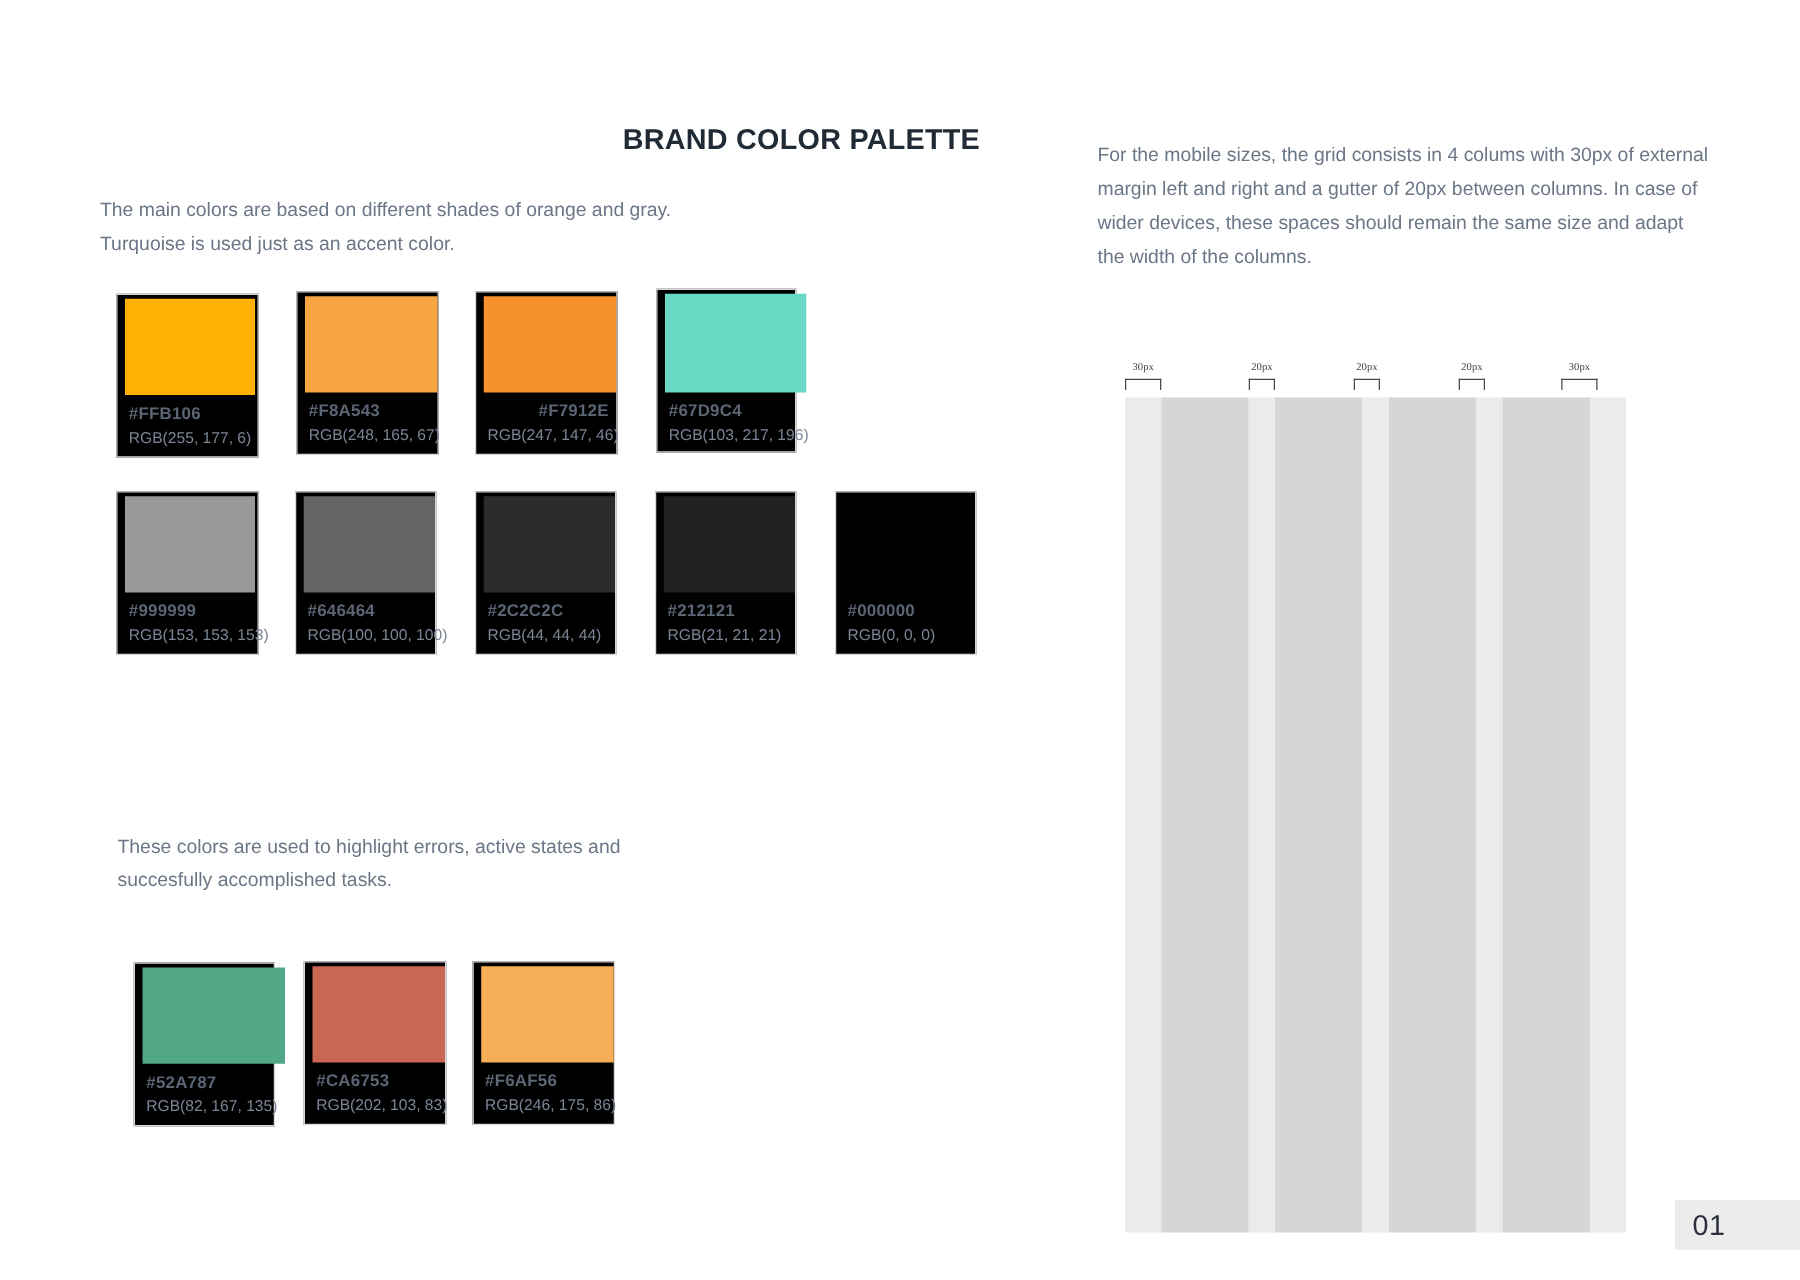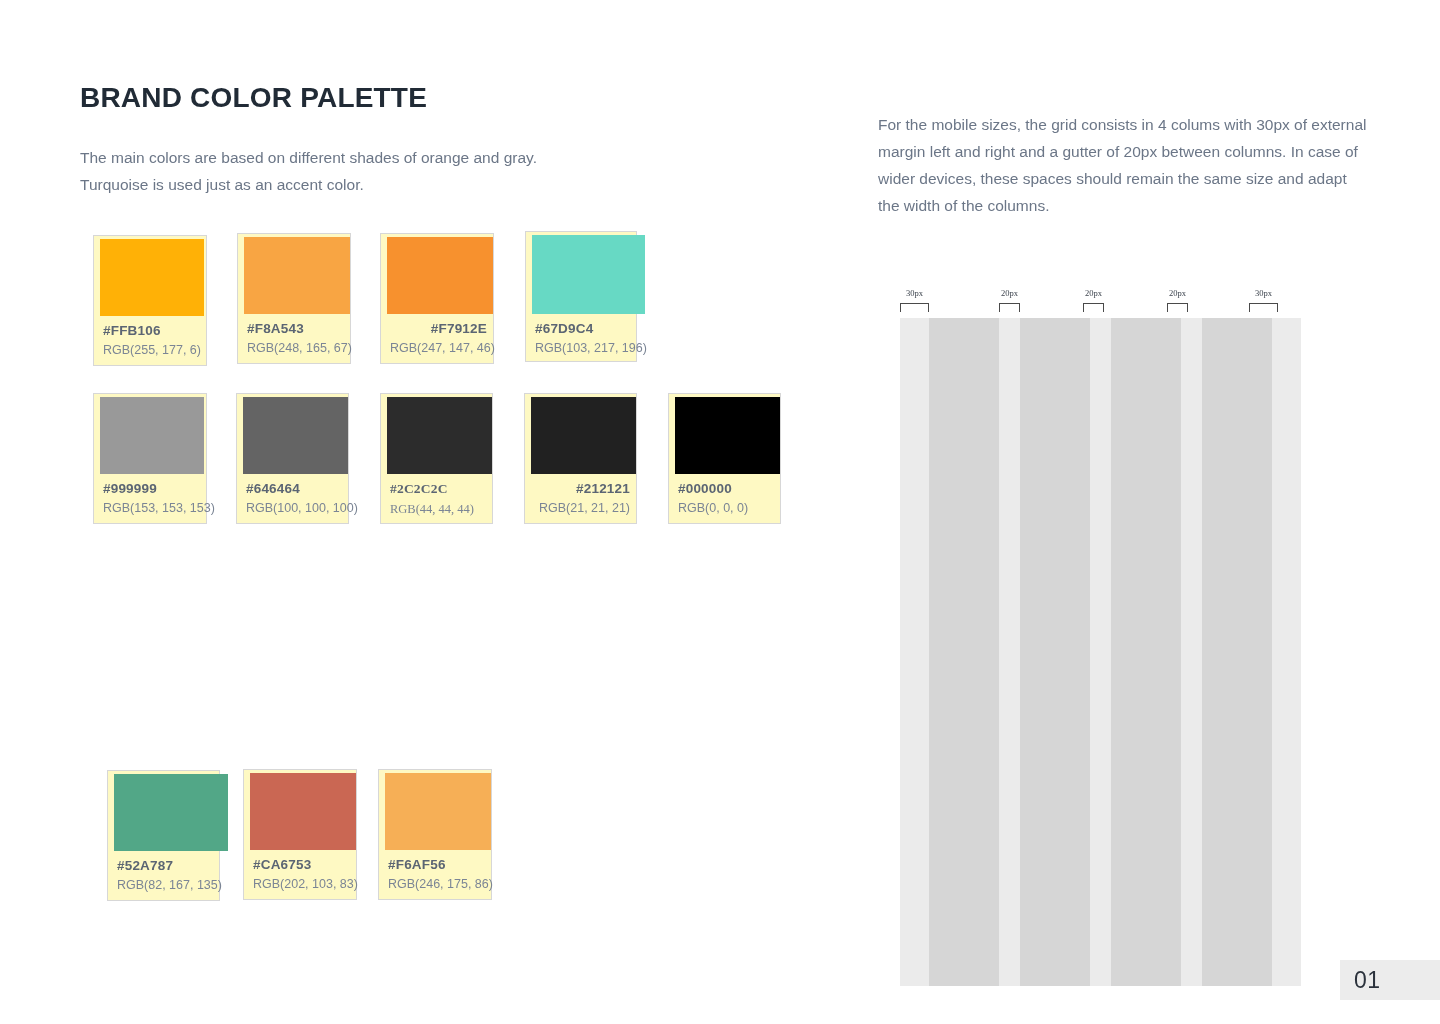--- a/index.html
+++ b/index.html
@@ -6,37 +6,37 @@
   body{
     width:1440px;height:1024px;background:#ffffff;
     font-family:"Liberation Sans", sans-serif;
     -webkit-font-smoothing:antialiased;
     overflow:hidden;position:relative;
   }
   .page{position:relative;width:1440px;height:1024px;}
 
   
   .h-section{
-    font-size:28px;font-weight:bold;color:#212b36;
-    letter-spacing:0.2px;margin:0;
+    font-size:23px;font-weight:bold;color:#212b36;
+    letter-spacing:0.2px;margin:16px;text-align:right;
   }
   .p-section{
     font-size:15.5px;color:#6b7687;line-height:27px;margin:0;
     font-weight:400;
   }
 
   
   .left{position:absolute;left:80px;top:82px;width:720px;}
   .brand-desc{margin-top:30px;width:480px;}
 
   .swatch-row{position:relative;}
 
   .card{
     position:absolute;
-    background:#fef9c3;
+    background:#000000;
     border:1px solid #d7d7d7;
     box-sizing:border-box;
   }
   .card .block{
     position:absolute;
     top:3px;
   }
   .card .meta{
     position:absolute;
     left:9px;right:6px;
@@ -141,44 +141,45 @@
     <div class="card" style="left:236px;top:393px;width:113px;height:131px;">
       <div class="block" style="left:6px;width:105px;height:77px;background:#646464;"></div>
       <div class="meta" style="top:87px;">
         <div class="hex">#646464</div>
         <div class="rgb">RGB(100, 100, 100)</div>
       </div>
     </div>
 
     <div class="card" style="left:380px;top:393px;width:113px;height:131px;">
       <div class="block" style="left:6px;width:105px;height:77px;background:#2C2C2C;"></div>
-      <div class="meta" style="top:87px;font-family:Liberation Serif, serif;">
+      <div class="meta" style="top:87px;">
         <div class="hex">#2C2C2C</div>
         <div class="rgb">RGB(44, 44, 44)</div>
       </div>
     </div>
 
-    <div class="card" style="left:524px;top:393px;width:113px;height:131px;text-align:right;">
+    <div class="card" style="left:524px;top:393px;width:113px;height:131px;">
       <div class="block" style="left:6px;width:105px;height:77px;background:#212121;"></div>
       <div class="meta" style="top:87px;">
         <div class="hex">#212121</div>
         <div class="rgb">RGB(21, 21, 21)</div>
       </div>
     </div>
 
     <div class="card" style="left:668px;top:393px;width:113px;height:131px;">
       <div class="block" style="left:6px;width:105px;height:77px;background:#000000;"></div>
       <div class="meta" style="top:87px;">
         <div class="hex">#000000</div>
         <div class="rgb">RGB(0, 0, 0)</div>
       </div>
     </div>
   </div>
 
   <div class="uisys">
+    <p class="p-section uisys-desc">These colors are used to highlight errors, active states and succesfully accomplished tasks.</p>
   </div>
 
   <div class="swatch-row">
     <div class="card" style="left:107px;top:770px;width:113px;height:131px;">
       <div class="block" style="left:6px;width:114px;height:77px;background:#52A787;"></div>
       <div class="meta" style="top:87px;">
         <div class="hex">#52A787</div>
         <div class="rgb">RGB(82, 167, 135)</div>
       </div>
     </div>

